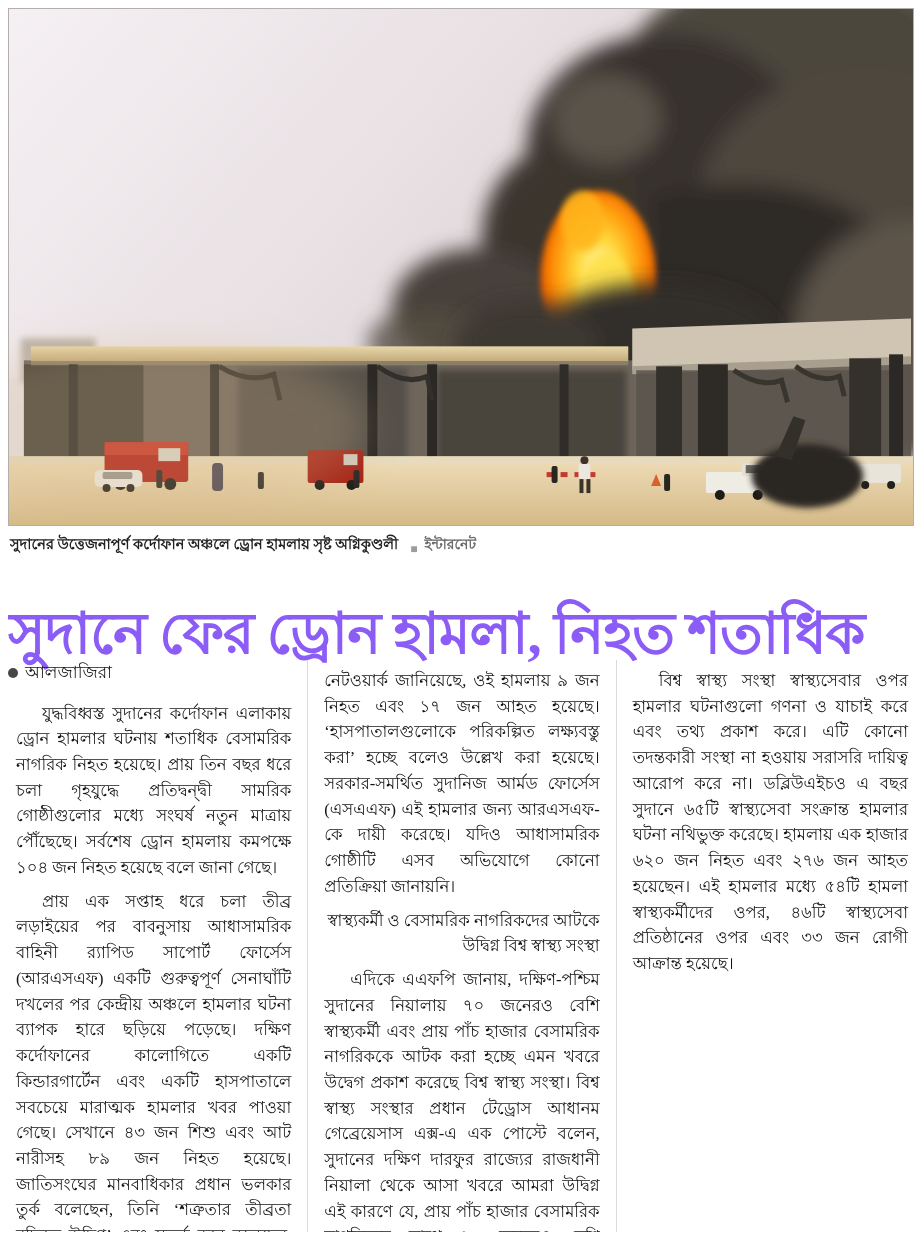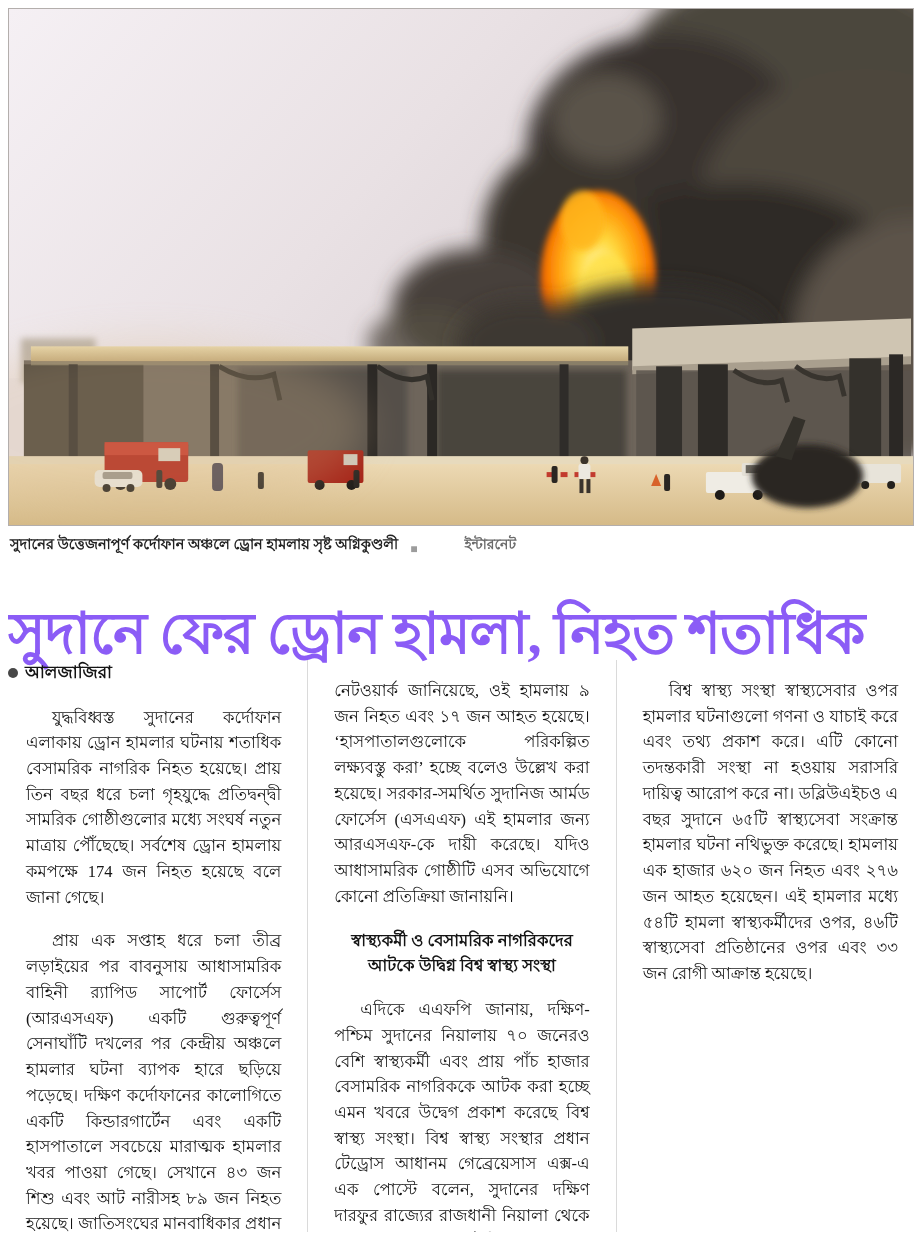--- a/index.html
+++ b/index.html
@@ -13,44 +13,44 @@
     border:1px solid #b3aeac;box-sizing:border-box;background:#e9e2e6;
   }
   .photo-frame svg{display:block;width:100%;height:100%;}
   
   .caption-row{
     position:absolute;left:10px;top:535px;width:904px;height:22px;
     display:flex;align-items:flex-end;white-space:nowrap;
   }
   .caption-text{font-size:14.5px;font-weight:bold;color:#222222;}
   .credit-sep{font-size:12px;color:#9c9c9c;margin:0 7px 0 12px;}
-  .credit-text{font-size:14px;font-weight:bold;color:#6b6b6b;margin-left:40px;}
+  .credit-text{font-size:14px;font-weight:bold;color:#6b6b6b;}
   
   .headline{
     position:absolute;left:8px;top:560px;width:908px;height:92px;
     font-size:57px;font-weight:bold;color:#8b5cf6;line-height:1.25;
     letter-spacing:-1px;white-space:nowrap;overflow:hidden;
   }
   
   .body-cols{
     position:absolute;left:8px;top:660px;width:908px;height:572px;
     display:flex;overflow:hidden;
   }
   .col{
     flex:1 1 0;min-width:0;padding:0 8px;
     font-size:16.5px;line-height:1.56;text-align:justify;color:#141414;
   }
   .col:first-child{padding-left:0;}
   .col:last-child{padding-right:0;}
   .col + .col{border-left:1px solid #dadada;}
-  .col p{margin:18px;}
+  .col p{margin:8px;}
   .col p.indent{text-indent:26px;}
-  .source-line{font-weight:bold;font-size:17px;margin:0 0 14px 0;display:flex;align-items:center;}
+  .source-line{font-weight:normal;font-size:17px;margin:0 0 14px 0;display:flex;align-items:center;}
   .bullet{width:10px;height:10px;border-radius:50%;background:#474747;display:inline-block;margin-right:7px;flex:0 0 auto;}
-  .subhead{font-weight:bold;margin:3px 0;text-align:center;}
+  .subhead{font-weight:normal;margin:3px 0;text-align:right;}
 </style>
 </head>
 <body>
 
 <div class="photo-frame">
   <svg viewBox="0 0 908 517" preserveAspectRatio="none">
     <defs>
       <linearGradient id="sky" x1="0" y1="0" x2="1" y2="0.35">
         <stop offset="0" stop-color="#f5f0f4"></stop>
         <stop offset="0.5" stop-color="#e9e1e4"></stop>
@@ -226,21 +226,21 @@
 
 <h1 class="headline">সুদানে ফের ড্রোন হামলা, নিহত শতাধিক</h1>
 
 <div class="body-cols">
 
   <div class="col">
     <div class="source-line">
       <span class="bullet"></span>
       <span>আলজাজিরা</span>
     </div>
-    <p class="indent">যুদ্ধবিধ্বস্ত সুদানের কর্দোফান এলাকায় ড্রোন হামলার ঘটনায় শতাধিক বেসামরিক নাগরিক নিহত হয়েছে। প্রায় তিন বছর ধরে চলা গৃহযুদ্ধে প্রতিদ্বন্দ্বী সামরিক গোষ্ঠীগুলোর মধ্যে সংঘর্ষ নতুন মাত্রায় পৌঁছেছে। সর্বশেষ ড্রোন হামলায় কমপক্ষে 174 জন নিহত হয়েছে বলে জানা গেছে।</p>
+    <p class="indent">যুদ্ধবিধ্বস্ত সুদানের কর্দোফান এলাকায় ড্রোন হামলার ঘটনায় শতাধিক বেসামরিক নাগরিক নিহত হয়েছে। প্রায় তিন বছর ধরে চলা গৃহযুদ্ধে প্রতিদ্বন্দ্বী সামরিক গোষ্ঠীগুলোর মধ্যে সংঘর্ষ নতুন মাত্রায় পৌঁছেছে। সর্বশেষ ড্রোন হামলায় কমপক্ষে ১০৪ জন নিহত হয়েছে বলে জানা গেছে।</p>
     <p class="indent">প্রায় এক সপ্তাহ ধরে চলা তীব্র লড়াইয়ের পর বাবনুসায় আধাসামরিক বাহিনী র‍্যাপিড সাপোর্ট ফোর্সেস (আরএসএফ) একটি গুরুত্বপূর্ণ সেনাঘাঁটি দখলের পর কেন্দ্রীয় অঞ্চলে হামলার ঘটনা ব্যাপক হারে ছড়িয়ে পড়েছে। দক্ষিণ কর্দোফানের কালোগিতে একটি কিন্ডারগার্টেন এবং একটি হাসপাতালে সবচেয়ে মারাত্মক হামলার খবর পাওয়া গেছে। সেখানে ৪৩ জন শিশু এবং আট নারীসহ ৮৯ জন নিহত হয়েছে। জাতিসংঘের মানবাধিকার প্রধান ভলকার তুর্ক বলেছেন, তিনি ‘শত্রুতার তীব্রতা বৃদ্ধিতে উদ্বিগ্ন’ এবং সতর্ক করে বলেছেন, হাসপাতালগুলোকে লক্ষ্যবস্তু করা আন্তর্জাতিক মানবিক আইনের লঙ্ঘন।</p>
     <p class="indent">এর আগে গত ১৩ ডিসেম্বর দক্ষিণ কর্দোফানের রাজধানী কাদুগলিতে জাতিসংঘ মিশনের ঘাঁটিতে ড্রোন হামলায় ছয় বাংলাদেশী শান্তিরক্ষী নিহত হন। জাতিসংঘের মহাসচিব অ্যান্তনিও গুতেরেস ওই হামলাকে ‘ভয়াবহ ড্রোন হামলা’ বলে অভিহিত করে এর নিন্দা জানিয়েছেন এবং উল্লেখ করেছেন যে শান্তিরক্ষীদের ওপর হামলা ‘আন্তর্জাতিক আইনের অধীনে যুদ্ধাপরাধের শামিল হতে পারে।’</p>
 
   </div>
 
   <div class="col">
     <p>নেটওয়ার্ক জানিয়েছে, ওই হামলায় ৯ জন নিহত এবং ১৭ জন আহত হয়েছে। ‘হাসপাতালগুলোকে পরিকল্পিত লক্ষ্যবস্তু করা’ হচ্ছে বলেও উল্লেখ করা হয়েছে। সরকার-সমর্থিত সুদানিজ আর্মড ফোর্সেস (এসএএফ) এই হামলার জন্য আরএসএফ-কে দায়ী করেছে। যদিও আধাসামরিক গোষ্ঠীটি এসব অভিযোগে কোনো প্রতিক্রিয়া জানায়নি।</p>
     <p class="subhead">স্বাস্থ্যকর্মী ও বেসামরিক নাগরিকদের আটকে উদ্বিগ্ন বিশ্ব স্বাস্থ্য সংস্থা</p>
     <p class="indent">এদিকে এএফপি জানায়, দক্ষিণ-পশ্চিম সুদানের নিয়ালায় ৭০ জনেরও বেশি স্বাস্থ্যকর্মী এবং প্রায় পাঁচ হাজার বেসামরিক নাগরিককে আটক করা হচ্ছে এমন খবরে উদ্বেগ প্রকাশ করেছে বিশ্ব স্বাস্থ্য সংস্থা। বিশ্ব স্বাস্থ্য সংস্থার প্রধান টেড্রোস আধানম গেব্রেয়েসাস এক্স-এ এক পোস্টে বলেন, সুদানের দক্ষিণ দারফুর রাজ্যের রাজধানী নিয়ালা থেকে আসা খবরে আমরা উদ্বিগ্ন এই কারণে যে, প্রায় পাঁচ হাজার বেসামরিক নাগরিকের সাথে ৭০ জনেরও বেশি স্বাস্থ্যসেবা কর্মীকে জোরপূর্বক আটক করা হচ্ছে।’</p>
     <p class="indent">২০২৩ সালের এপ্রিল মাস থেকে সুদানের নিয়মিত সেনাবাহিনী এবং আধা সামরিক র‍্যাপিড সাপোর্ট ফোর্সেস (আরএসএফ) মধ্যে এক নৃশংস সংঘাত চলছে। যার ফলে হাজার হাজার মানুষ নিহত হয়েছে, আরো এক কোটি ২০ লাখ লোককে বাস্তুচ্যুত এবং অবকাঠামো ধ্বংস হয়েছে। সুদান ডক্টরস নেটওয়ার্কেও বরাত দিয়ে জাতিসংঘের স্বাস্থ্য সংস্থার প্রধান বলেন, আটক ব্যক্তিদের খুবই অস্বাস্থ্যকর ও গাদাগাদি পরিবেশে রাখা হচ্ছে, যার ফলে বিভিন্ন রোগের প্রাদুর্ভাব দেখা দিচ্ছে।</p>

